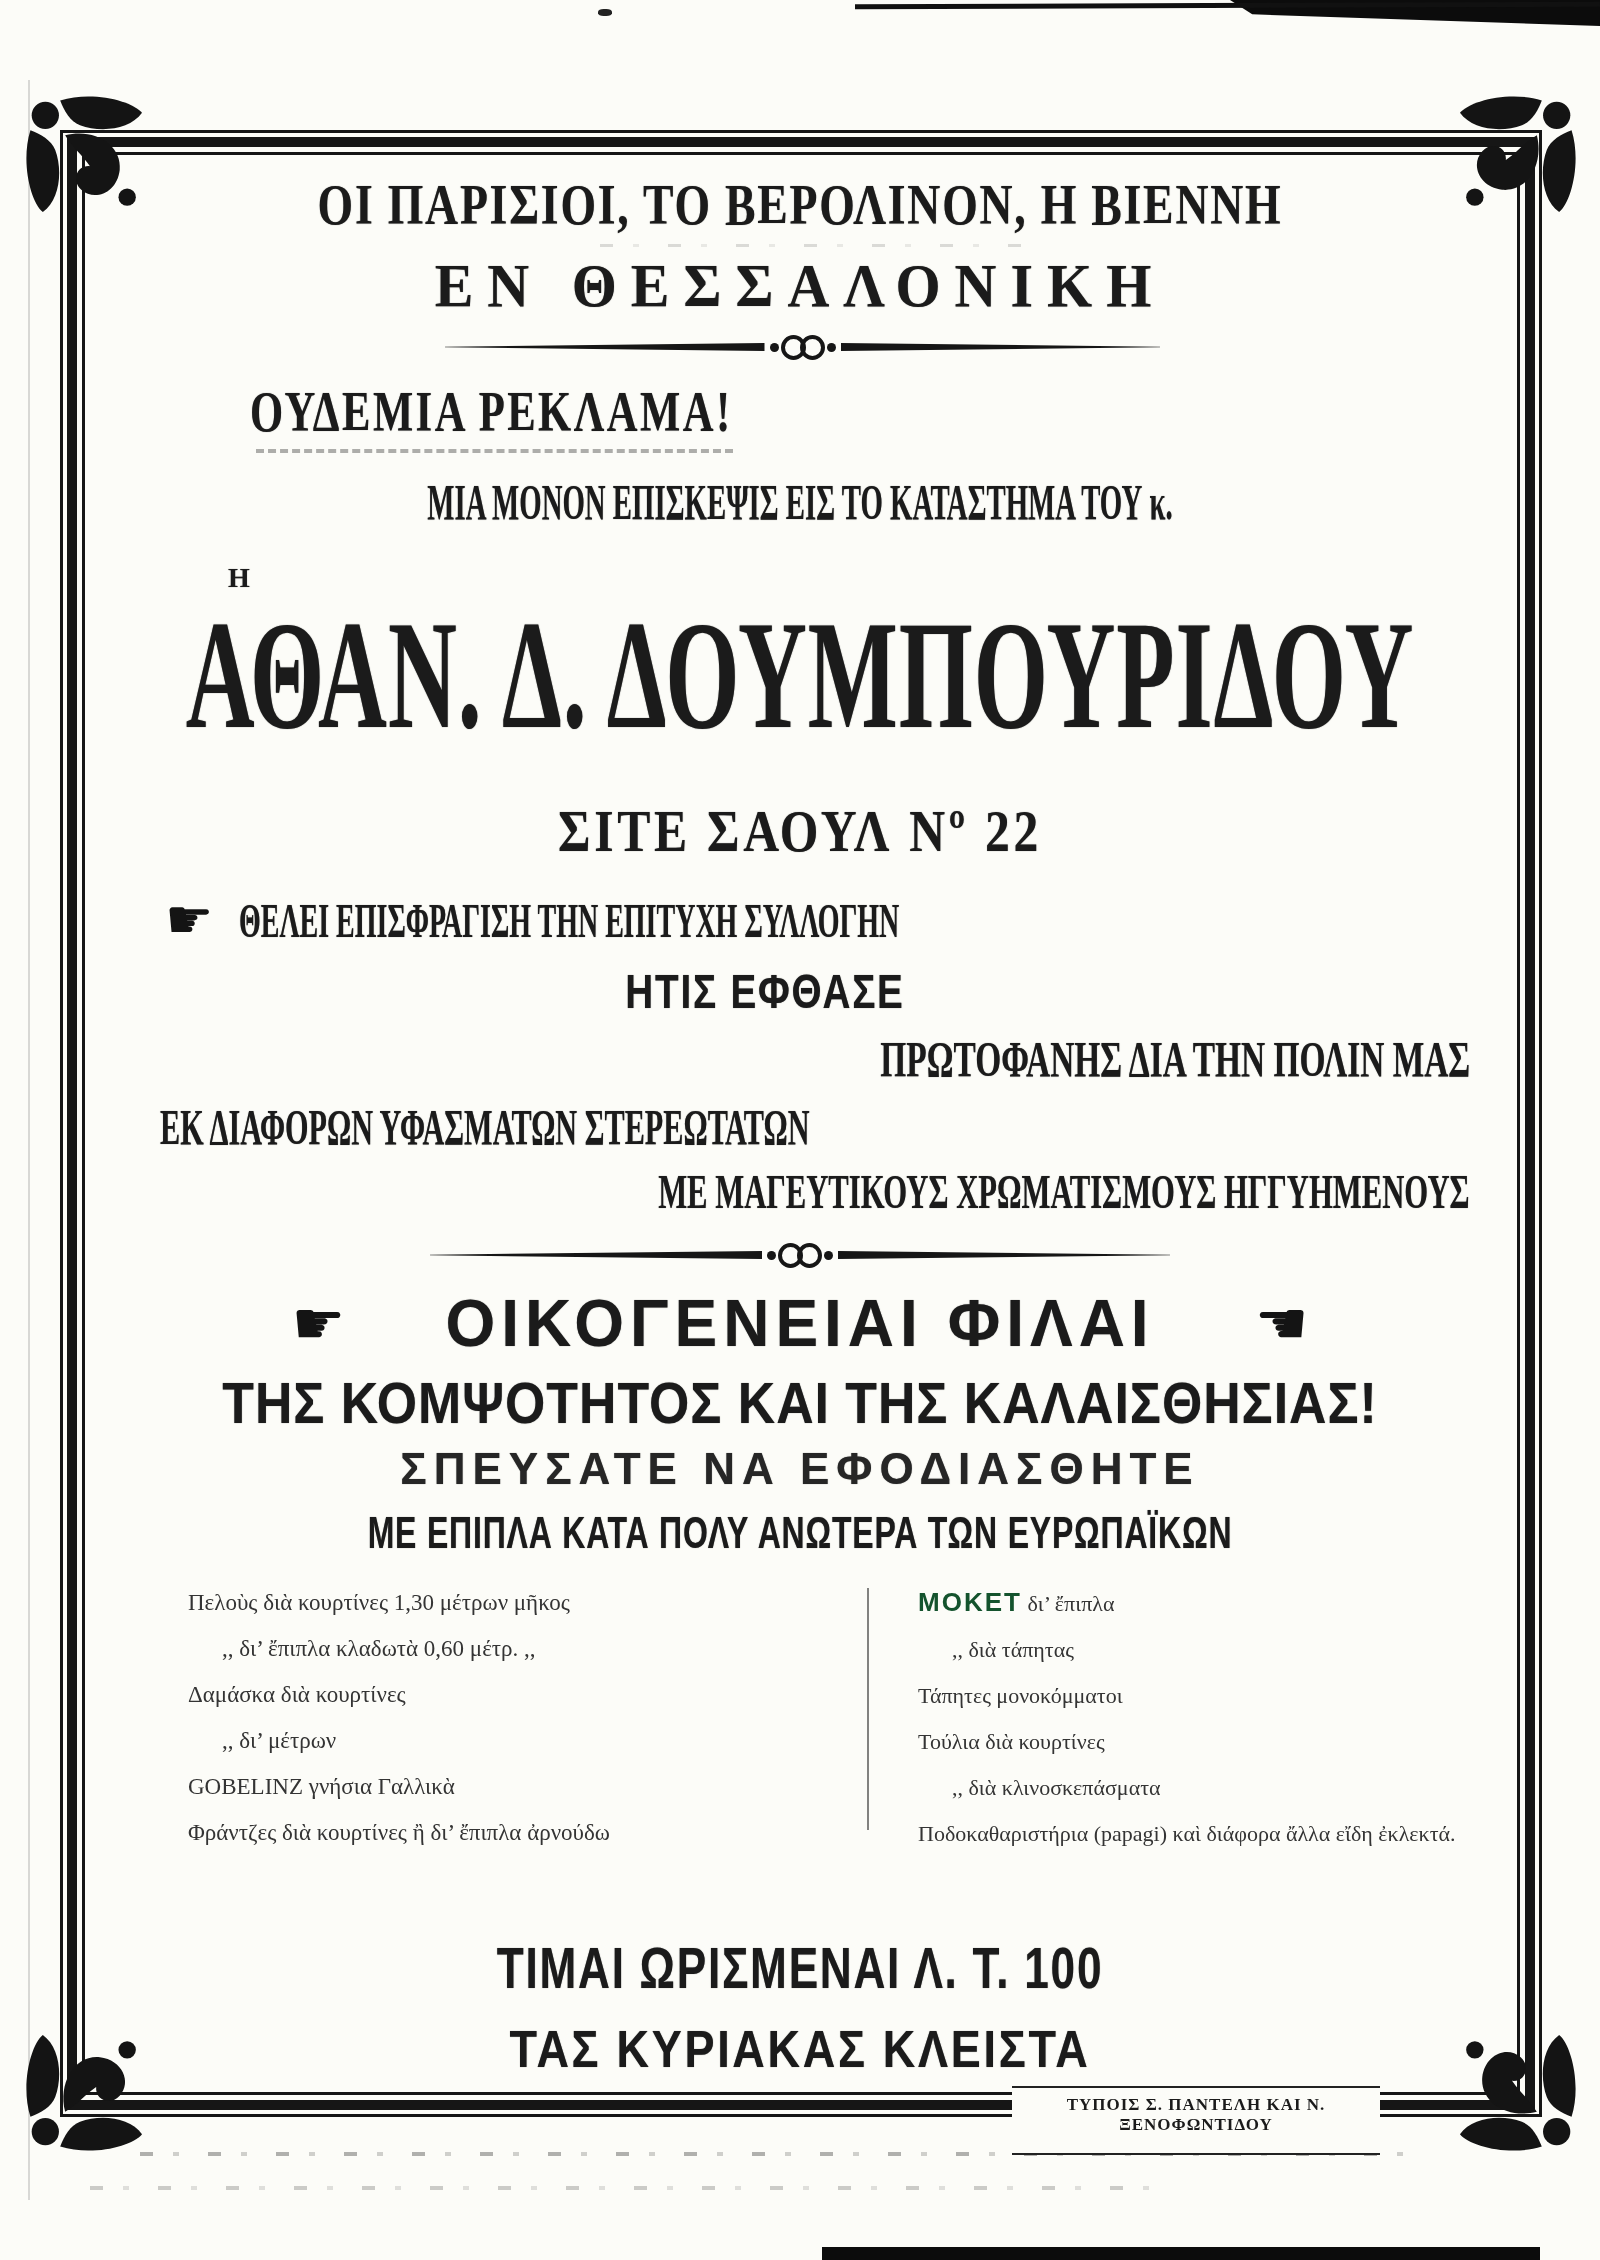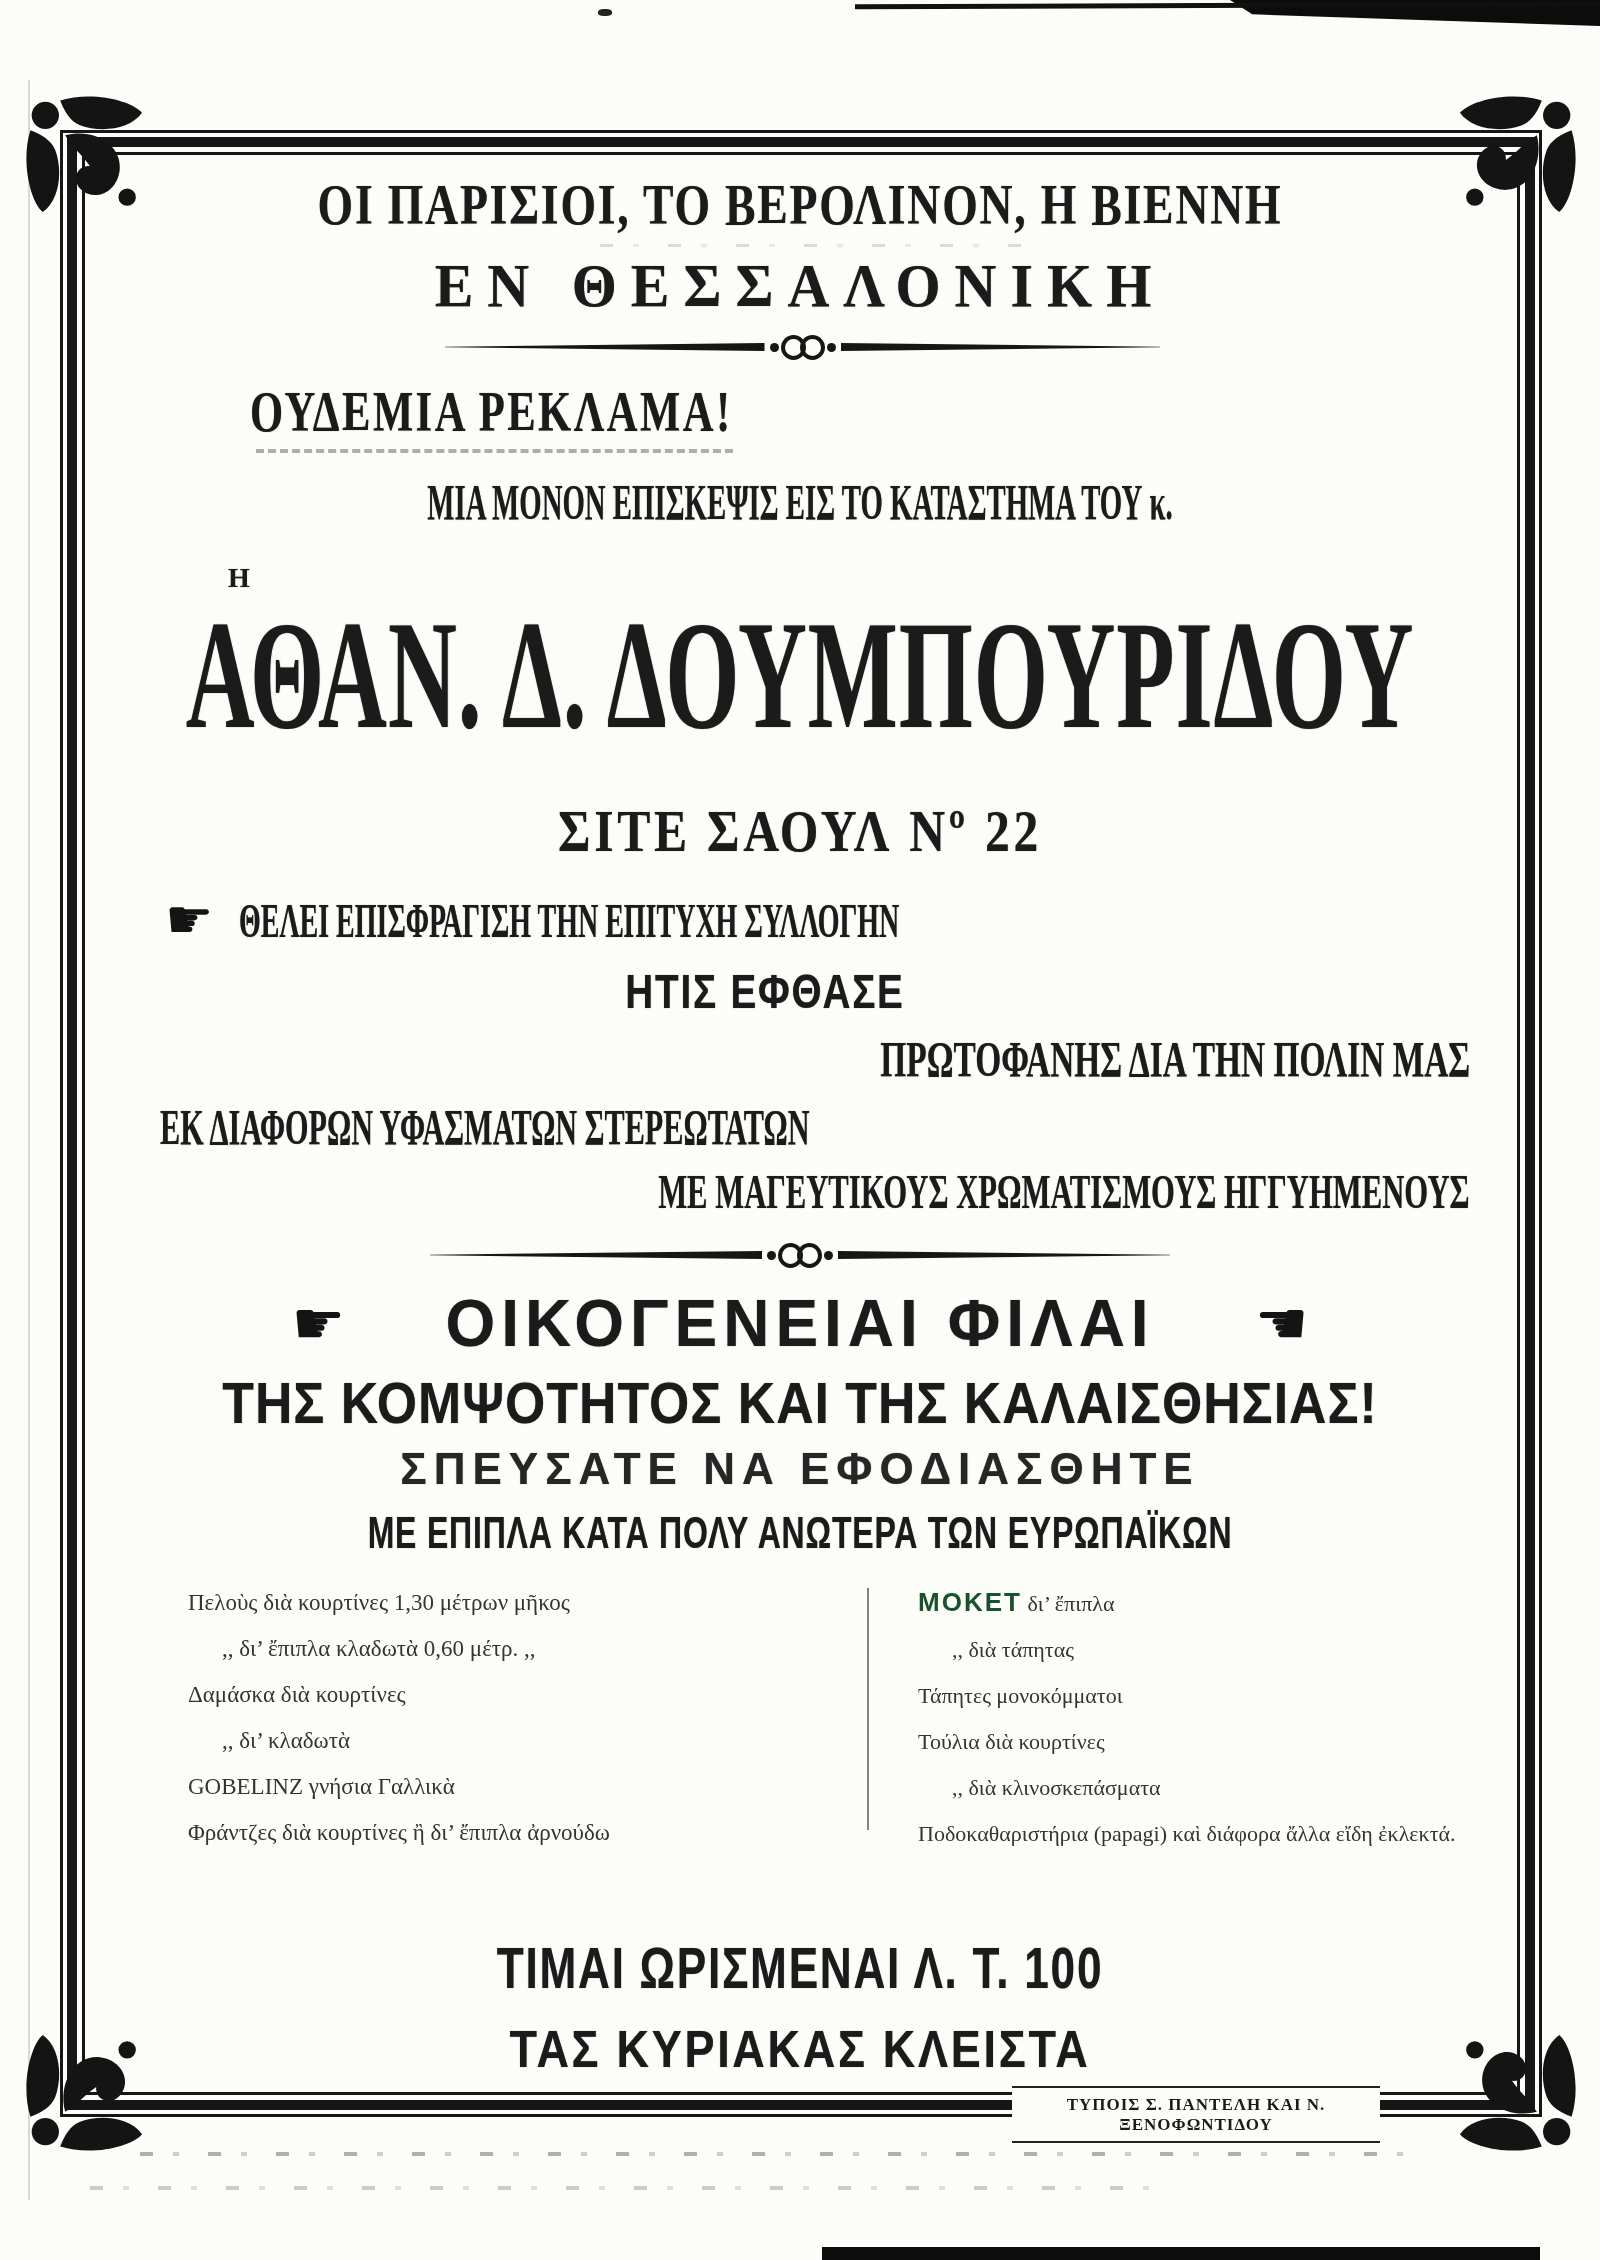--- a/index.html
+++ b/index.html
@@ -67,21 +67,21 @@
   .pcol p{margin:3px;white-space:nowrap;}
   .pcol-left{width:682px;flex:none;}
   .psep{width:0;border-left:2px solid rgba(30,30,30,.55);height:242px;margin-top:10px;flex:none;}
   .pcol-right{flex:1;padding-left:46px;font-size:22px;}
   .indent{padding-left:34px;}
   .lead{font-family:"Liberation Sans",sans-serif;font-weight:bold;font-size:26px;letter-spacing:2px;color:#14532d;}
 
   
   #prices{top:1938px;font-family:"Liberation Sans",sans-serif;font-size:52px;font-weight:bold;letter-spacing:2px;transform:scale(.85,1.1);z-index:3;}
   #sundays{top:2020px;font-family:"Liberation Sans",sans-serif;font-size:50px;font-weight:bold;letter-spacing:3px;transform:scale(.9,1.05);z-index:3;}
-  #printer{top:2086px;left:1012px;width:360px;text-align:center;font-size:17px;font-weight:bold;letter-spacing:1px;border-top:2px solid #222;border-bottom:2px solid #222;padding:7px 4px 6px;background:#fcfcf8;z-index:5;}
+  #printer{top:2086px;left:1012px;width:360px;text-align:center;font-size:17px;font-weight:bold;letter-spacing:1px;border-top:2px solid #222;border-bottom:2px solid #222;padding:7px 4px 18px;background:#fcfcf8;z-index:5;}
 
   
   .noise{position:absolute;height:4px;background-image:repeating-linear-gradient(90deg,rgba(0,0,0,.30) 0 13px,transparent 13px 33px,rgba(0,0,0,.18) 33px 39px,transparent 39px 68px);z-index:4;}
   #art-top-right{top:0;right:0;width:370px;height:26px;background:#0c0c0c;clip-path:polygon(0 0,100% 0,100% 100%,6% 55%);z-index:4;}
   #art-top-streak{top:3px;left:855px;right:0;height:5px;background:#111;transform:rotate(-.2deg);z-index:4;}
   #art-top-speck{top:9px;left:598px;width:14px;height:7px;background:#222;border-radius:40%;z-index:4;}
   #art-bottom-bar{bottom:0;left:822px;width:718px;height:13px;background:#0c0c0c;z-index:4;}
   #art-left-edge{top:80px;bottom:60px;left:28px;width:2px;background:rgba(0,0,0,.14);z-index:4;}
   #noise1{top:2152px;left:140px;right:180px;}
   #noise2{top:2186px;left:90px;right:430px;opacity:.65;}
@@ -185,21 +185,21 @@
   </div>
   <div class="abs ctr ink" id="elegance">ΤΗΣ ΚΟΜΨΟΤΗΤΟΣ ΚΑΙ ΤΗΣ ΚΑΛΑΙΣΘΗΣΙΑΣ!</div>
   <div class="abs ctr ink" id="hurry">ΣΠΕΥΣΑΤΕ ΝΑ ΕΦΟΔΙΑΣΘΗΤΕ</div>
   <div class="abs ctr ink" id="furniture">ΜΕ ΕΠΙΠΛΑ ΚΑΤΑ ΠΟΛΥ ΑΝΩΤΕΡΑ ΤΩΝ ΕΥΡΩΠΑΪΚΩΝ</div>
 
   <div class="abs" id="products">
     <div class="pcol pcol-left">
       <p>Πελοὺς διὰ κουρτίνες 1,30 μέτρων μῆκος</p>
       <p class="indent">,,   δι’ ἔπιπλα κλαδωτὰ 0,60 μέτρ. ,,</p>
       <p>Δαμάσκα διὰ κουρτίνες</p>
-      <p class="indent">,,   δι’ κλαδωτὰ</p>
+      <p class="indent">,,   δι’ μέτρων</p>
       <p>GOBELINZ γνήσια Γαλλικὰ</p>
       <p>Φράντζες διὰ κουρτίνες ἢ δι’ ἔπιπλα ἀρνούδω</p>
     </div>
     <div class="psep"></div>
     <div class="pcol pcol-right">
       <p><span class="lead">ΜΟΚΕΤ</span> <span>δι’ ἔπιπλα</span></p>
       <p class="indent">,,   διὰ τάπητας</p>
       <p>Τάπητες μονοκόμματοι</p>
       <p>Τούλια διὰ κουρτίνες</p>
       <p class="indent">,,   διὰ κλινοσκεπάσματα</p>

